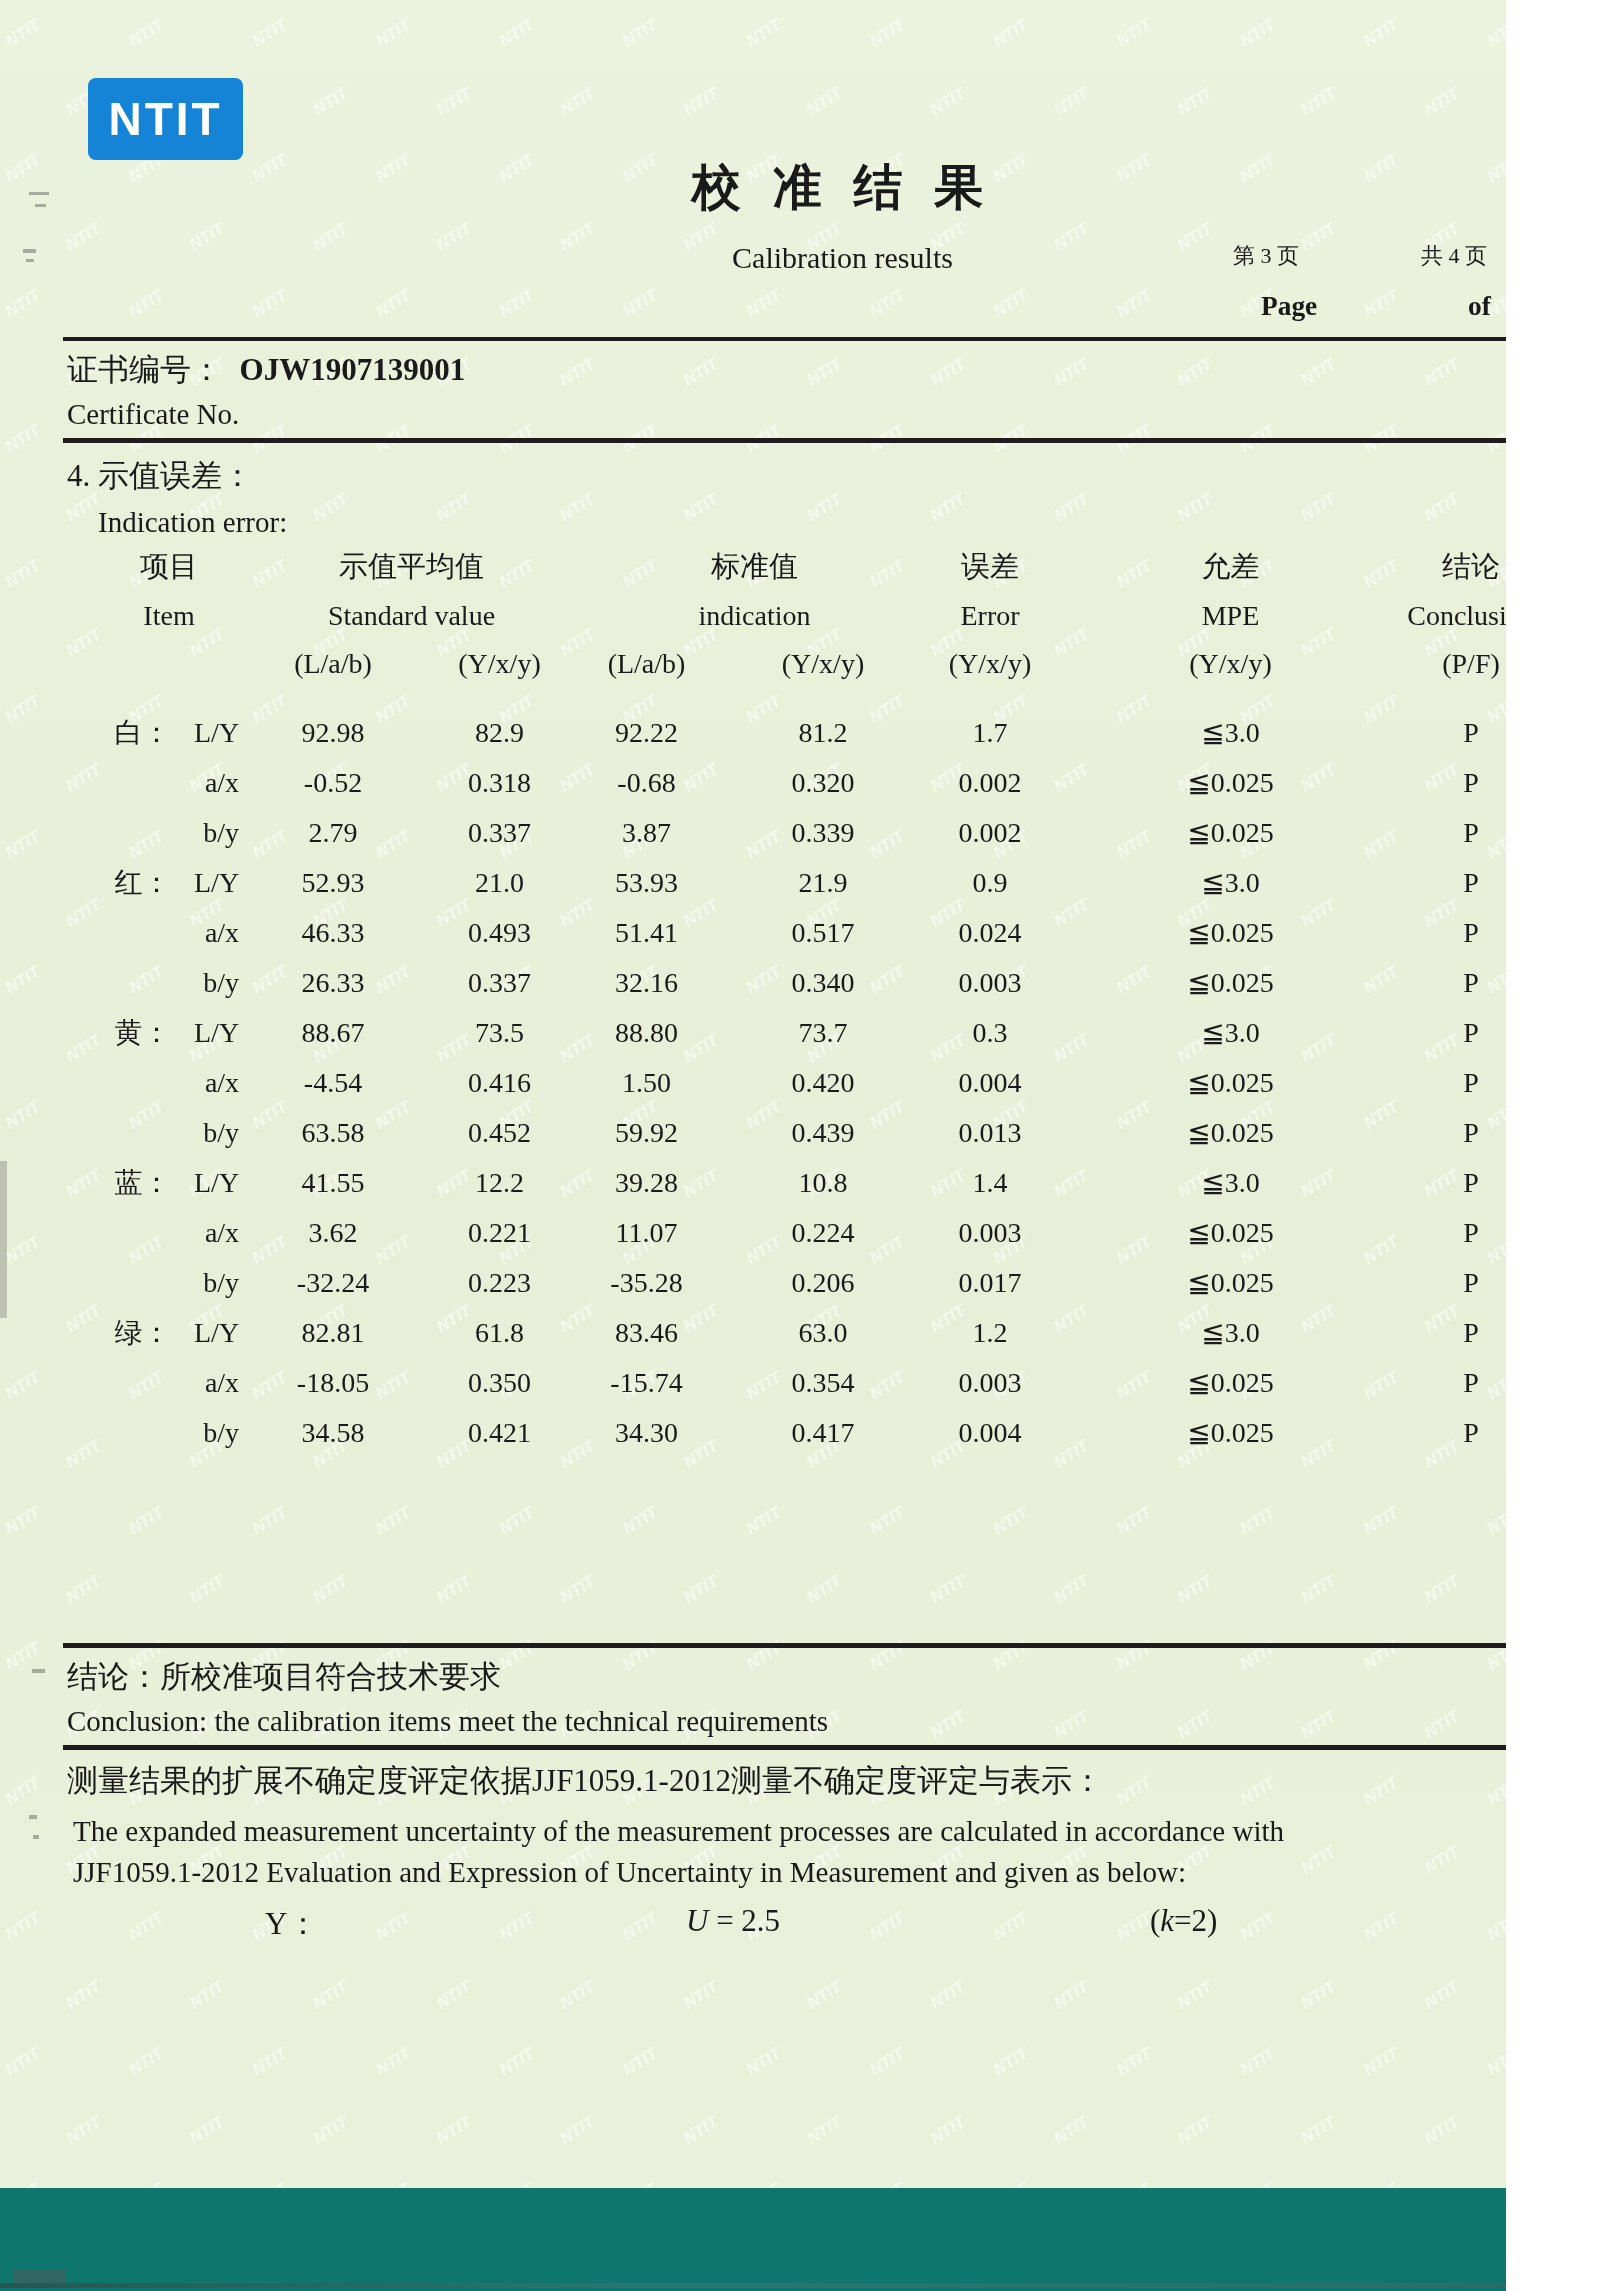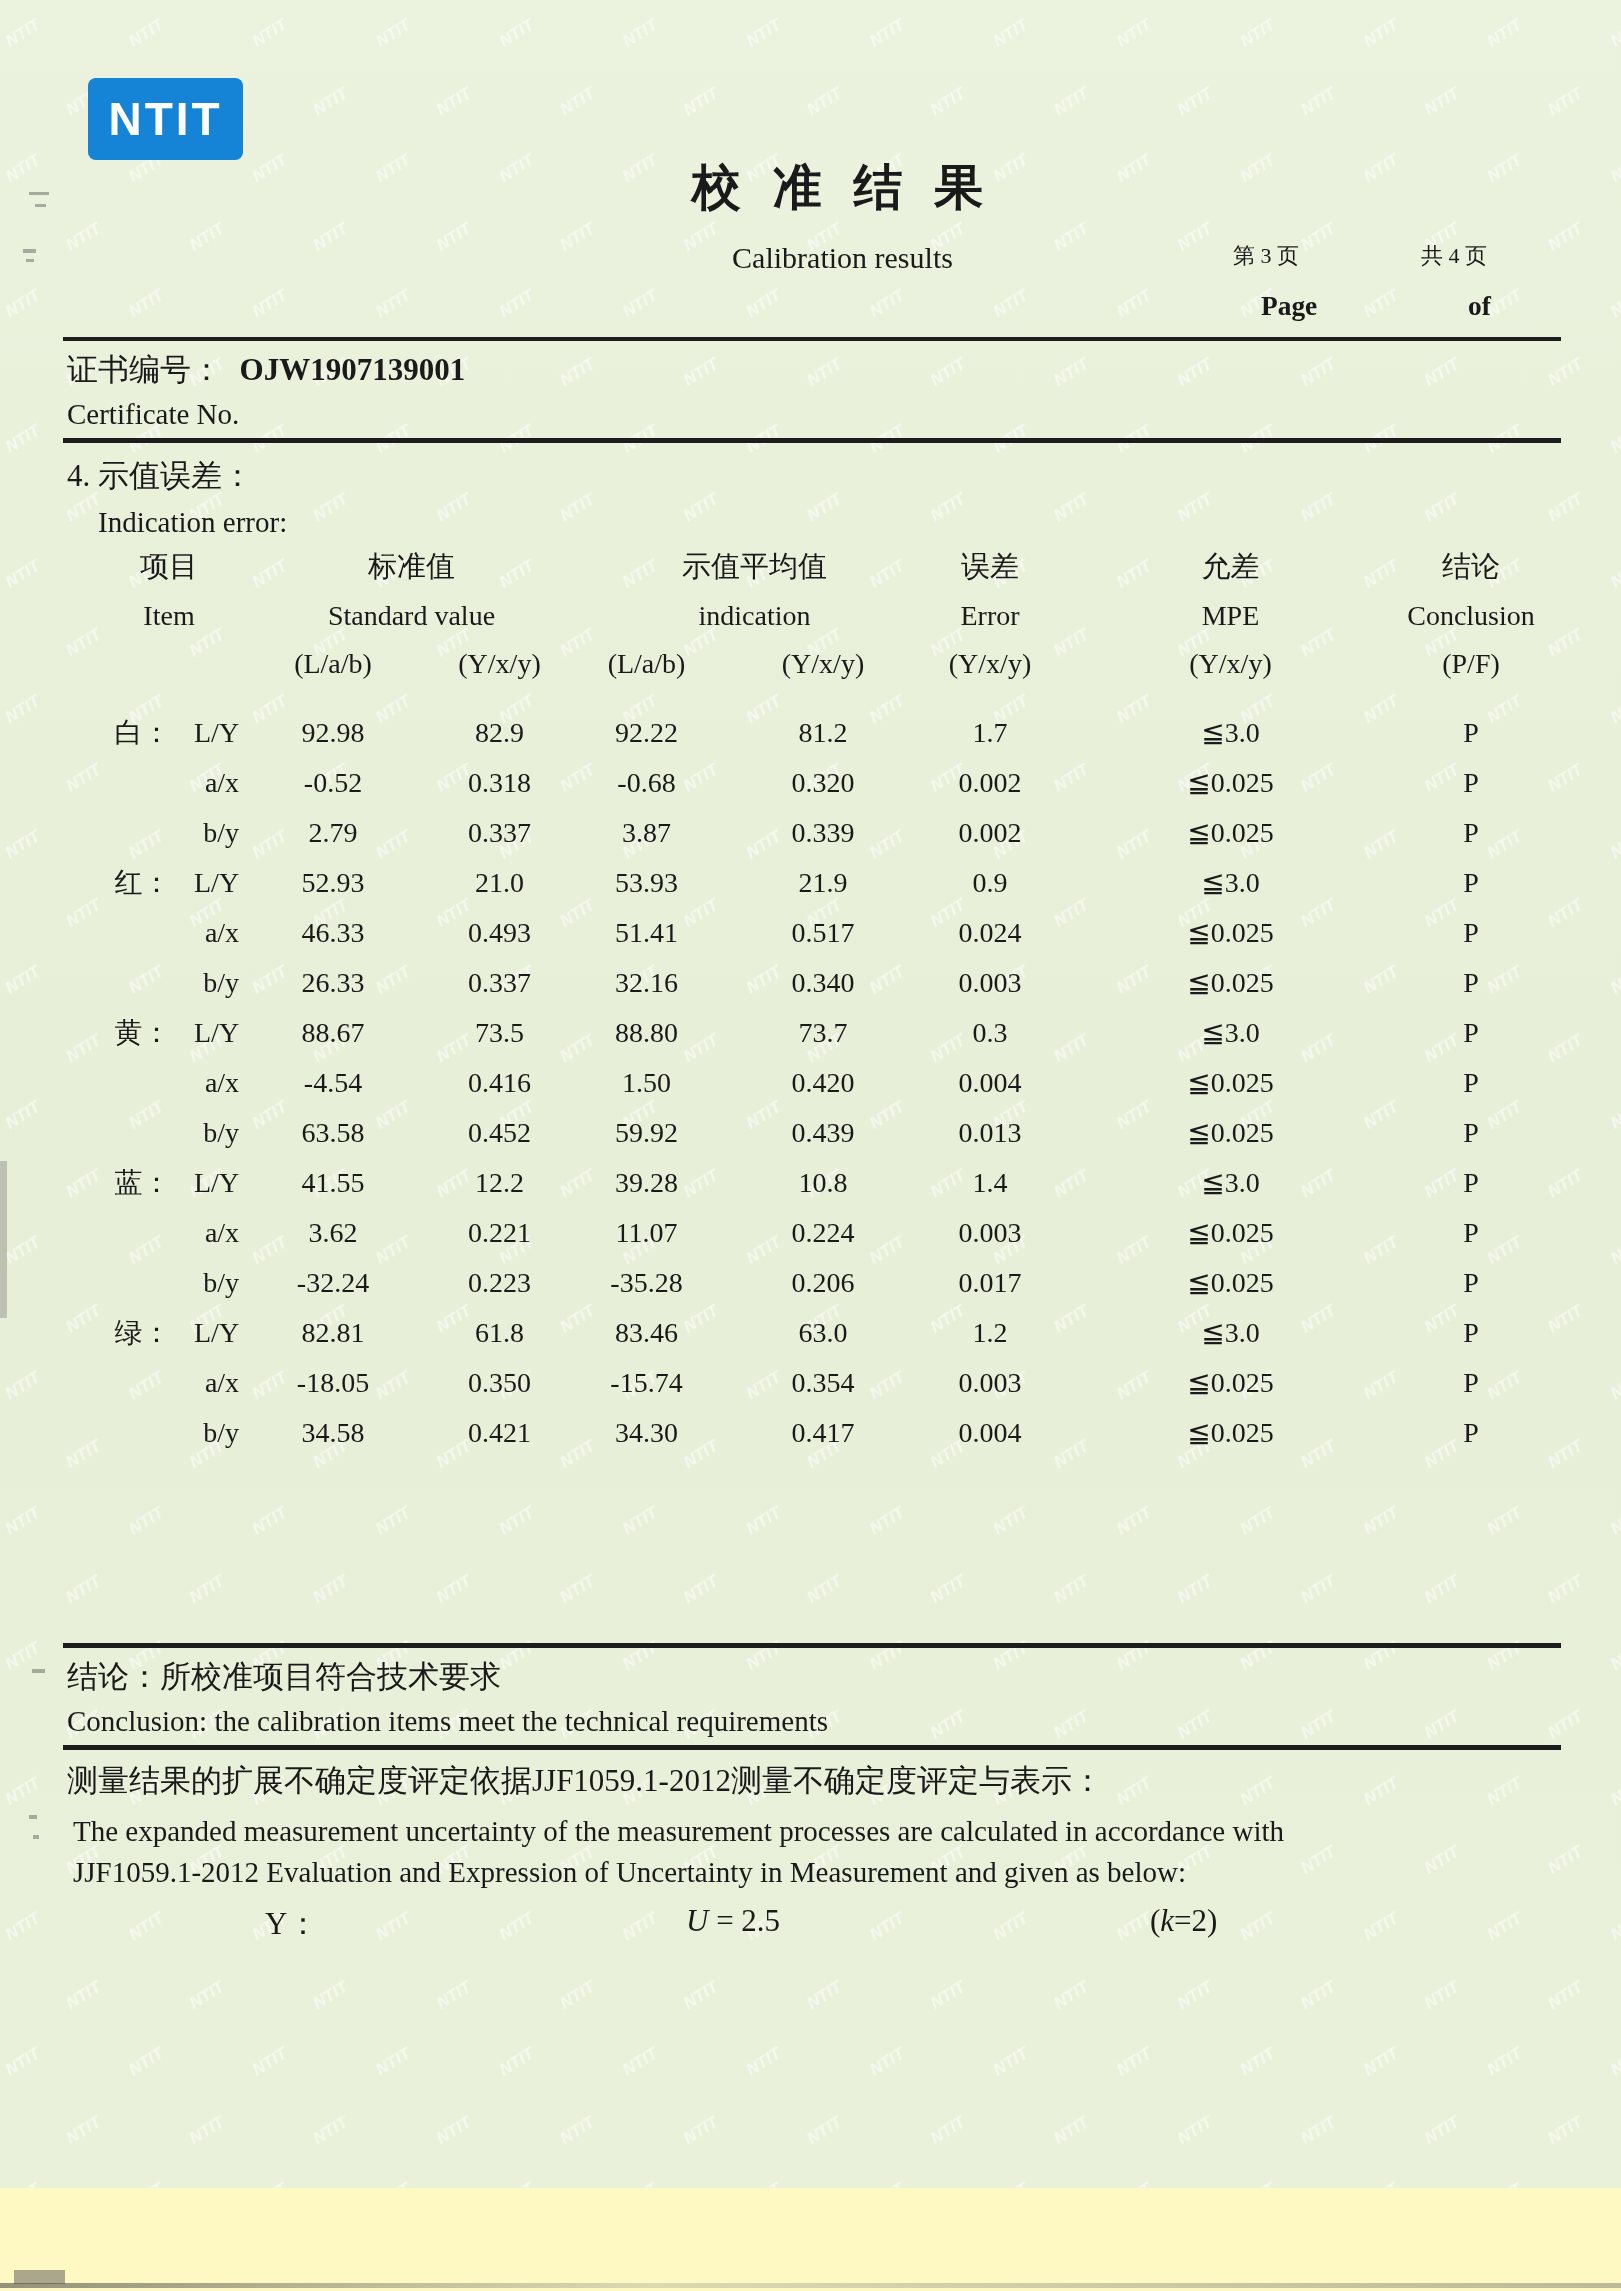--- a/index.html
+++ b/index.html
@@ -1,16 +1,16 @@
 <!DOCTYPE html>
 <html><head>
 <meta charset="utf-8">
 <style>
   html,body{margin:0;padding:0;background:#ffffff;}
-  #stage{position:relative;width:1621px;height:2292px;overflow:hidden;background:#fef9c3;
+  #stage{position:relative;width:1506px;height:2292px;overflow:hidden;background:#0f766e;
          font-family:"Liberation Serif","DejaVu Serif",serif;color:#1a1a1a;}
   #paper{position:absolute;left:0;top:0;width:1621px;height:2188px;
          background:linear-gradient(180deg,#ebf2dd 0%,#e8efd8 55%,#eaf1da 100%);}
   #wm-svg{position:absolute;left:0;top:0;}
   .abs{position:absolute;}
   
   #logo{left:88px;top:78px;width:155px;height:82px;background:#1583d6;border-radius:7.8px;
         display:flex;align-items:center;justify-content:center;}
   #logo span{font-family:"Liberation Sans","DejaVu Sans",sans-serif;font-weight:bold;
         color:#ffffff;font-size:46px;letter-spacing:2.9px;}
@@ -73,22 +73,22 @@
     <span>证书编号：</span><span style="padding-left:17.6px;font-weight:bold;">OJW1907139001</span>
   </div>
   <div class="abs line-en" style="left:67px;top:398px;">Certificate No.</div>
   <div class="abs rule" style="top:438px;height:4.9px;"></div>
 
   <div class="abs line-zh" style="left:67px;top:455px;">4. 示值误差：</div>
   <div class="abs line-en" style="left:98px;top:506px;">Indication error:</div>
 
   <div class="abs" id="tbl">
     <div class="c hz">项目</div>
+    <div class="c hz sp2">示值平均值</div>
     <div class="c hz sp2">标准值</div>
-    <div class="c hz sp2">示值平均值</div>
     <div class="c hz">误差</div>
     <div class="c hz">允差</div>
     <div class="c hz">结论</div>
 
     <div class="c he">Item</div>
     <div class="c he sp2">Standard value</div>
     <div class="c he sp2">indication</div>
     <div class="c he">Error</div>
     <div class="c he">MPE</div>
     <div class="c he">Conclusion</div>

